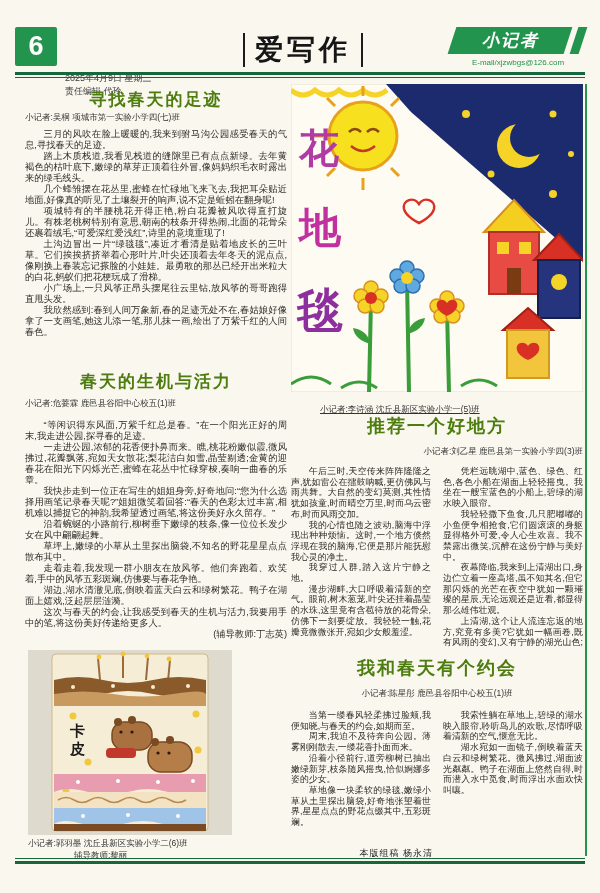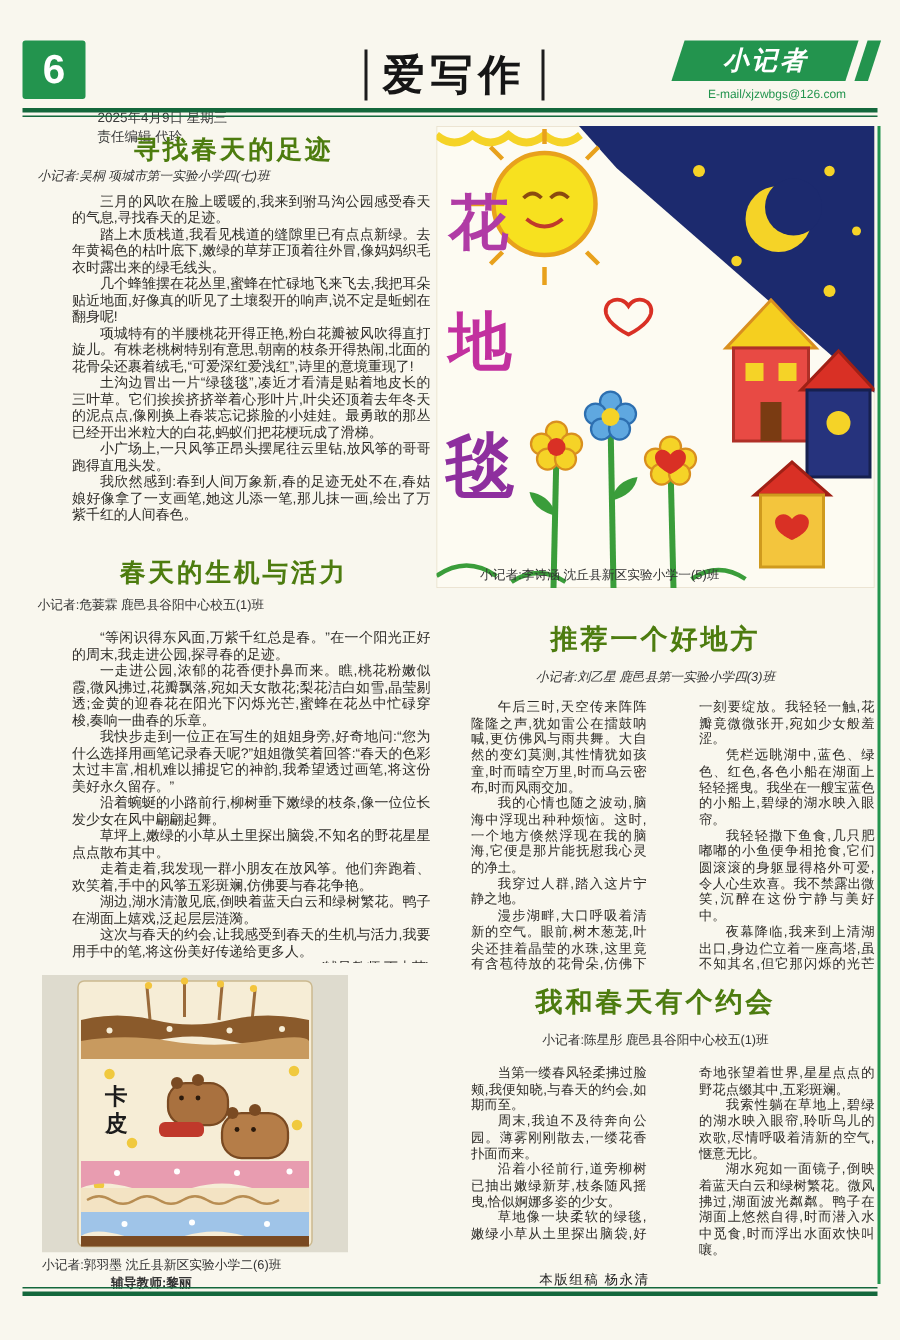--- a/index.html
+++ b/index.html
@@ -44,21 +44,21 @@
   .rule-top .thin { height:1px; background:#14683c; margin-top:2px; }
   .rule-bottom { left:15px; top:858px; width:570px; }
   .rule-bottom .thin { height:1px; background:#14683c; }
   .rule-bottom .thick { height:3px; background:#14683c; margin-top:2px; }
   .right-rail { left:585px; top:84px; width:2px; height:772px; background:#23944e; }
 
   
   .art-title { font-weight:bold; color:#4d7c0f; text-align:center; letter-spacing:2px; }
   .byline { font-size:8.5px; color:#333; text-align:center; white-space:nowrap; }
   .art-body { font-size:9.3px; line-height:11px; overflow:hidden; }
-  .art-body p { text-indent:2em; text-align:justify;margin-left:23px; }
+  .art-body p { text-indent:2em; text-align:justify; }
   .art-body p.credit { text-indent:0; text-align:right; }
   .two-col { column-count:2; column-gap:12px; column-fill:auto; font-size:8.9px; line-height:10.7px; }
 
   .caption { font-size:8.5px; color:#333; }
 
   .footer-credit { font-size:9px; color:#222; letter-spacing:1px; }
 
   svg { display:block; }
 </style>
 </head>
@@ -78,21 +78,21 @@
   <span>小记者</span>
 </div>
 <div class="abs brand-slash"></div>
 <div class="abs brand-email">E-mail/xjzwbgs@126.com</div>
 <div class="abs rule-top">
     <div class="thick"></div>
     <div class="thin"></div>
   </div>
 
 <div class="abs art-title" style="left:25px; top:88px; width:262px; font-size:17px;">寻找春天的足迹</div>
-<div class="abs byline" style="left:25px; top:112px; width:262px; text-align:left;font-style:italic;">小记者:吴桐  项城市第一实验小学四(七)班</div>
+<div class="abs byline" style="left:25px; top:112px; width:262px; text-align:left;">小记者:吴桐  项城市第一实验小学四(七)班</div>
 <div class="abs art-body" style="left:25px; top:129px; width:262px; height:233px;">
   <p>三月的风吹在脸上暖暖的,我来到驸马沟公园感受春天的气息,寻找春天的足迹。</p>
   <p>踏上木质栈道,我看见栈道的缝隙里已有点点新绿。去年黄褐色的枯叶底下,嫩绿的草芽正顶着往外冒,像妈妈织毛衣时露出来的绿毛线头。</p>
   <p>几个蜂雏摆在花丛里,蜜蜂在忙碌地飞来飞去,我把耳朵贴近地面,好像真的听见了土壤裂开的响声,说不定是蚯蚓在翻身呢!</p>
   <p>项城特有的半腰桃花开得正艳,粉白花瓣被风吹得直打旋儿。有株老桃树特别有意思,朝南的枝条开得热闹,北面的花骨朵还裹着绒毛,“可爱深红爱浅红”,诗里的意境重现了!</p>
   <p>土沟边冒出一片“绿毯毯”,凑近才看清是贴着地皮长的三叶草。它们挨挨挤挤举着心形叶片,叶尖还顶着去年冬天的泥点点,像刚换上春装忘记搽脸的小娃娃。最勇敢的那丛已经开出米粒大的白花,蚂蚁们把花梗玩成了滑梯。</p>
   <p>小广场上,一只风筝正昂头摆尾往云里钻,放风筝的哥哥跑得直甩头发。</p>
   <p>我欣然感到:春到人间万象新,春的足迹无处不在,春姑娘好像拿了一支画笔,她这儿添一笔,那儿抹一画,绘出了万紫千红的人间春色。</p>
 </div>
 
@@ -162,21 +162,21 @@
     <path d="M30 150 q8 -5 16 0 t16 0 t16 0 t16 0 t16 0 t16 0 t16 0 t16 0" stroke="#b88d52" stroke-width="1.5" fill="none"></path>
     <path d="M26 158 L178 158 L178 174 Q155 180 135 174 T95 174 T55 174 T26 174 Z" fill="#9fc4e8"></path>
     <circle cx="55" cy="166" r="2" fill="#fff"></circle>
       <circle cx="100" cy="165" r="2" fill="#fff"></circle>
       <circle cx="150" cy="166" r="2" fill="#fff"></circle>
     <rect x="26" y="174" width="152" height="7" fill="#7a4a22"></rect>
   </svg>
 </div>
 <div class="abs caption" style="left:28px; top:838px; width:262px;">
   <div>小记者:郭羽墨  沈丘县新区实验小学二(6)班</div>
-  <div style="padding-left:46px;font-weight:bold;">辅导教师:黎丽</div>
+  <div style="padding-left:46px;">辅导教师:黎丽</div>
 </div>
 
 <div class="abs" style="left:291px; top:84px; width:292px; height:308px;">
   <svg width="292" height="308" viewBox="0 0 292 308">
     <rect x="0" y="0" width="292" height="308" fill="#fdfbf2" stroke="#e6ddc8" stroke-width="1"></rect>
 
     <polygon points="95,0 292,0 292,178 120,28" fill="#1c2a6e"></polygon>
 
     <circle cx="228" cy="62" r="22" fill="#f5d327"></circle>
     <circle cx="238" cy="54" r="19" fill="#1c2a6e"></circle>
@@ -250,24 +250,24 @@
         <circle cx="146" cy="222" r="7"></circle>
         <circle cx="166" cy="222" r="7"></circle>
       <circle cx="150" cy="232" r="7"></circle>
         <circle cx="162" cy="232" r="7"></circle>
     </g>
     <path d="M156 219 c-4 -6 -12 -3 -10 4 c1 5 10 9 10 9 c0 0 9 -4 10 -9 c2 -7 -6 -10 -10 -4 Z" fill="#d93025"></path>
 
     <path d="M0 300 q20 -14 40 0 M50 304 q18 -12 36 0 M170 302 q18 -12 36 0" stroke="#3a9d3a" stroke-width="3" fill="none"></path>
   </svg>
 </div>
-<div class="abs caption" style="left:320px; top:378px; width:262px;">小记者:李诗涵  沈丘县新区实验小学一(5)班</div>
+<div class="abs caption" style="left:320px; top:404px; width:262px;text-decoration:underline;">小记者:李诗涵  沈丘县新区实验小学一(5)班</div>
 
 <div class="abs art-title" style="left:291px; top:414px; width:292px; font-size:18px;font-family:Liberation Mono, monospace;">推荐一个好地方</div>
-<div class="abs byline" style="left:291px; top:446px; width:292px; text-align:center;font-style:italic;">小记者:刘乙星  鹿邑县第一实验小学四(3)班</div>
+<div class="abs byline" style="left:291px; top:446px; width:292px; text-align:right;">小记者:刘乙星  鹿邑县第一实验小学四(3)班</div>
 <div class="abs art-body two-col" style="left:291px; top:466px; width:292px; height:188px;">
   <p>午后三时,天空传来阵阵隆隆之声,犹如雷公在擂鼓呐喊,更仿佛风与雨共舞。大自然的变幻莫测,其性情犹如孩童,时而晴空万里,时而乌云密布,时而风雨交加。</p>
   <p>我的心情也随之波动,脑海中浮现出种种烦恼。这时,一个地方倏然浮现在我的脑海,它便是那片能抚慰我心灵的净土。</p>
   <p>我穿过人群,踏入这片宁静之地。</p>
   <p>漫步湖畔,大口呼吸着清新的空气。眼前,树木葱茏,叶尖还挂着晶莹的水珠,这里竟有含苞待放的花骨朵,仿佛下一刻要绽放。我轻轻一触,花瓣竟微微张开,宛如少女般羞涩。</p>
   <p>凭栏远眺湖中,蓝色、绿色、红色,各色小船在湖面上轻轻摇曳。我坐在一艘宝蓝色的小船上,碧绿的湖水映入眼帘。</p>
   <p>我轻轻撒下鱼食,几只肥嘟嘟的小鱼便争相抢食,它们圆滚滚的身躯显得格外可爱,令人心生欢喜。我不禁露出微笑,沉醉在这份宁静与美好中。</p>
   <p>夜幕降临,我来到上清湖出口,身边伫立着一座高塔,虽不知其名,但它那闪烁的光芒在夜空中犹如一颗璀璨的星辰,无论远观还是近看,都显得那么雄伟壮观。</p>
   <p>上清湖,这个让人流连忘返的地方,究竟有多美?它犹如一幅画卷,既有风雨的变幻,又有宁静的湖光山色;它犹如一首诗篇,既有自然的壮丽,又有人文的温情。在这里,我找到了心灵的归宿,也找到了那份久违的宁静与美好。</p>
 

